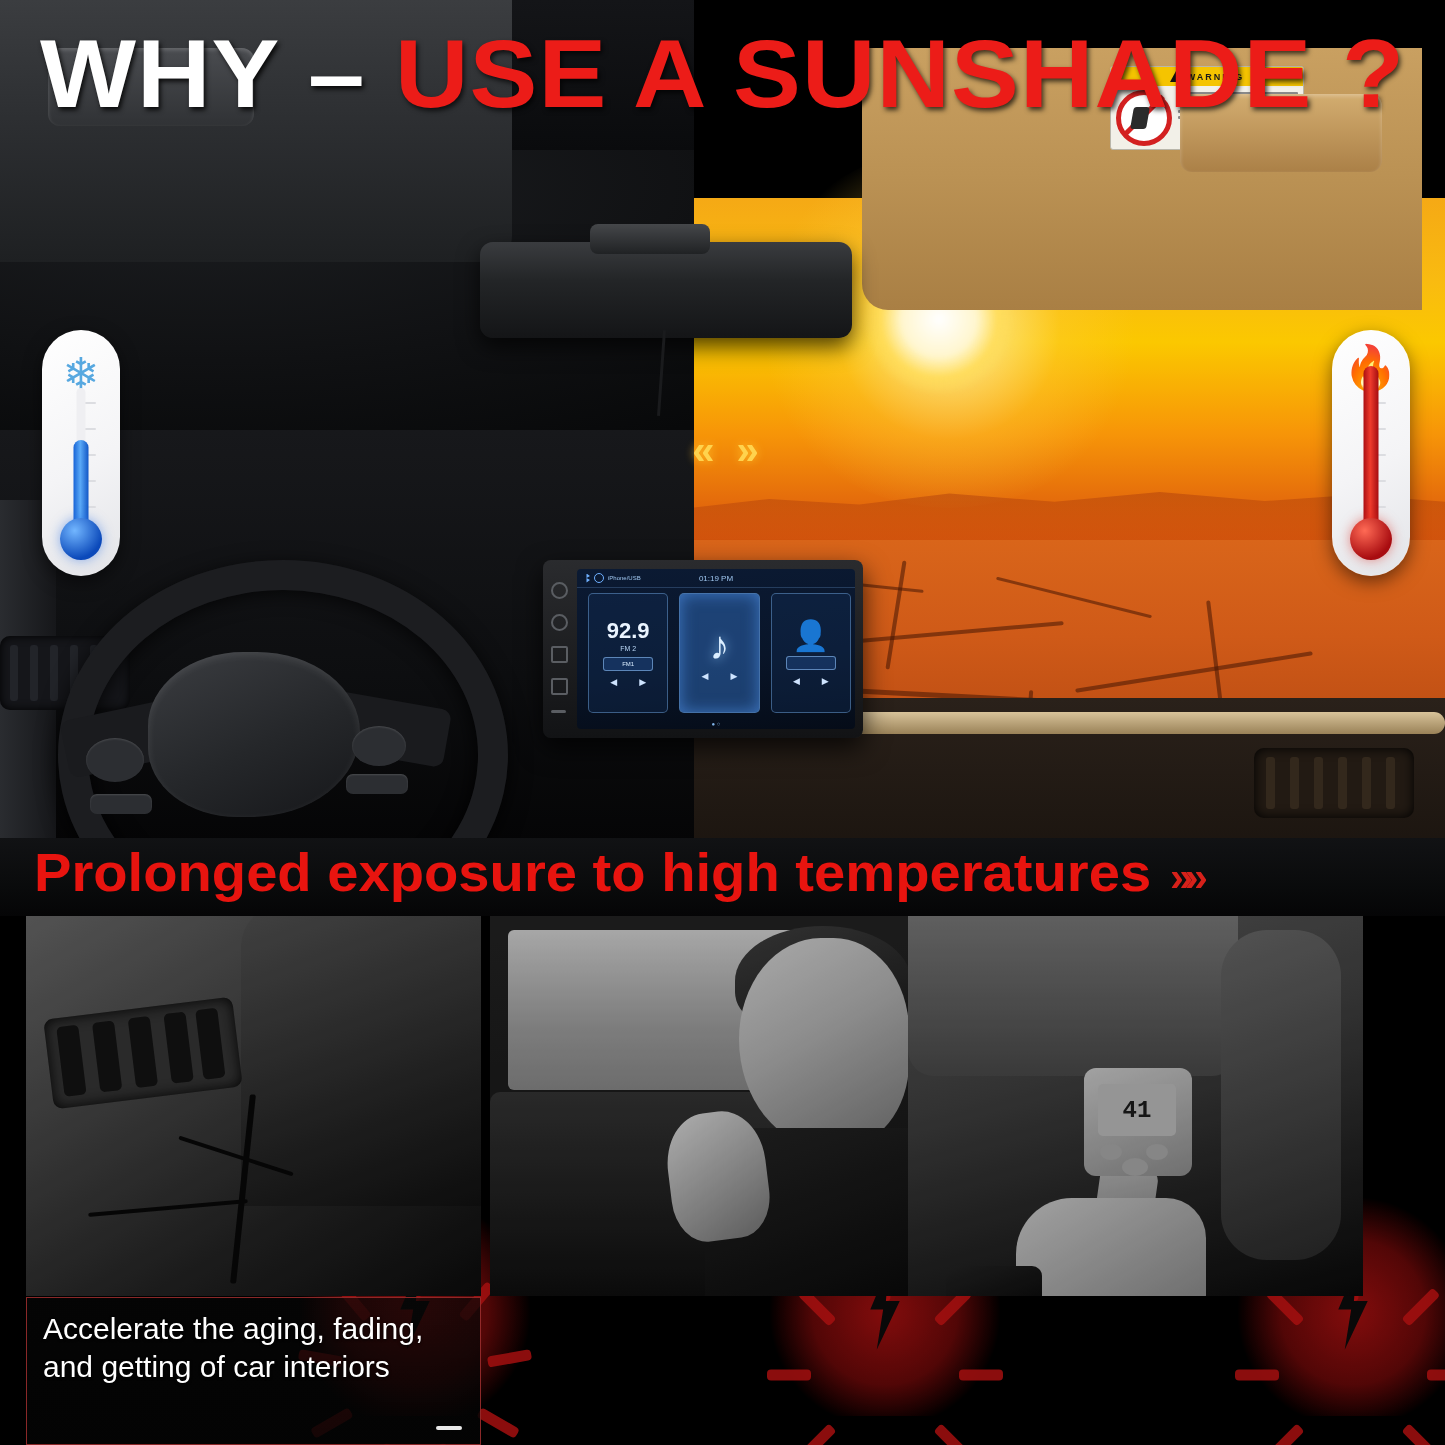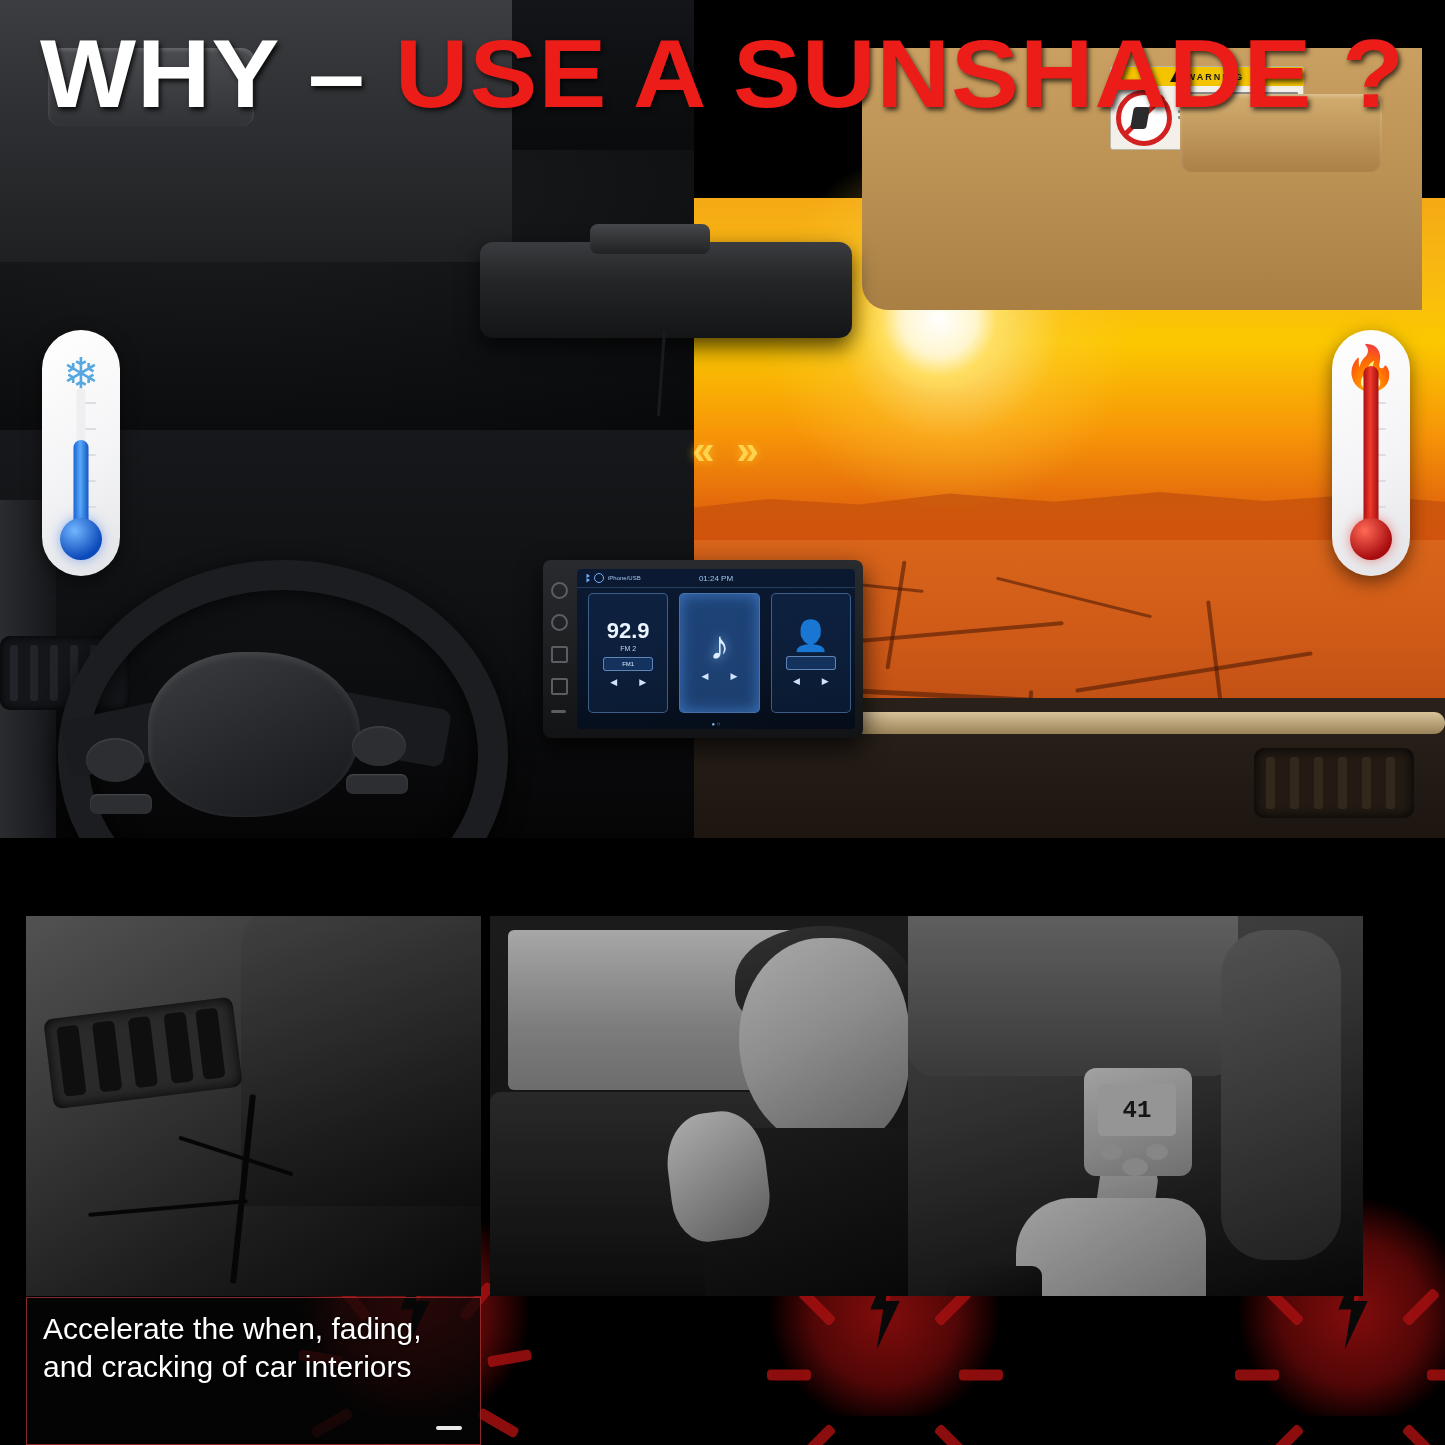--- a/index.html
+++ b/index.html
@@ -477,21 +477,21 @@
         <span class="sq"></span>
         <span class="bar"></span>
       </div>
       <div class="hu-screen">
         <div class="hu-top">
           <span class="left">
             <span class="hu-bt"></span>
             <span class="hu-usb"></span>
             <span>iPhone/USB</span>
           </span>
-          <span>01:24 PM</span>
+          <span>01:19 PM</span>
         </div>
         <div class="hu-cards">
           <div class="hu-card">
             <span class="hu-freq">92.9</span>
             <span class="hu-band">FM 2</span>
             <span class="hu-pill">FM1</span>
             <span class="hu-arrows">
               <span>◀</span>
               <span>▶</span>
             </span>
@@ -547,20 +547,23 @@
     </div>
 
     <div class="hero-title"><span class="w">WHY – </span><span class="r">USE A SUNSHADE ?</span></div>
 
     <div class="badges">
       <span class="chev">«</span>
       <span class="chev">»</span>
     </div>
   </div>
 
+  <div class="band">
+    <div class="band-txt"><span>Prolonged exposure to high temperatures</span><span class="band-chev">»»</span></div>
+  </div>
 
   <div class="bottom">
 
     <div class="burst" style="left:300px;top:270px;">
       <i style="transform:translate(-50%,-100%) rotate(0deg)"></i>
       <i style="transform:translate(-50%,-100%) rotate(40deg)"></i>
       <i style="transform:translate(-50%,-100%) rotate(80deg)"></i>
       <i style="transform:translate(-50%,-100%) rotate(120deg)"></i>
       <i style="transform:translate(-50%,-100%) rotate(160deg)"></i>
       <i style="transform:translate(-50%,-100%) rotate(200deg)"></i>
@@ -602,21 +605,21 @@
               <i style="left:84px"></i>
               <i style="left:120px"></i>
               <i style="left:152px"></i>
           </div>
           <div class="crackline" style="left:214px;top:178px;width:6px;height:190px;transform:rotate(6deg)"></div>
           <div class="crackline" style="left:150px;top:238px;width:120px;height:4px;transform:rotate(18deg)"></div>
           <div class="crackline" style="left:62px;top:290px;width:160px;height:4px;transform:rotate(-5deg)"></div>
         </div>
       </div>
       <div class="caption">
-        <span class="cap-hi">Accelerate the when, fading, and cracking of car interiors</span>
+        <span class="cap-hi">Accelerate the aging, fading, and getting of car interiors</span>
         <span class="dash"></span>
       </div>
     </div>
 
     <div class="panel p2">
       <div class="photo">
         <div class="ph2">
           <div class="window"></div>
           <div class="doorpanel"></div>
           <div class="hair"></div>

